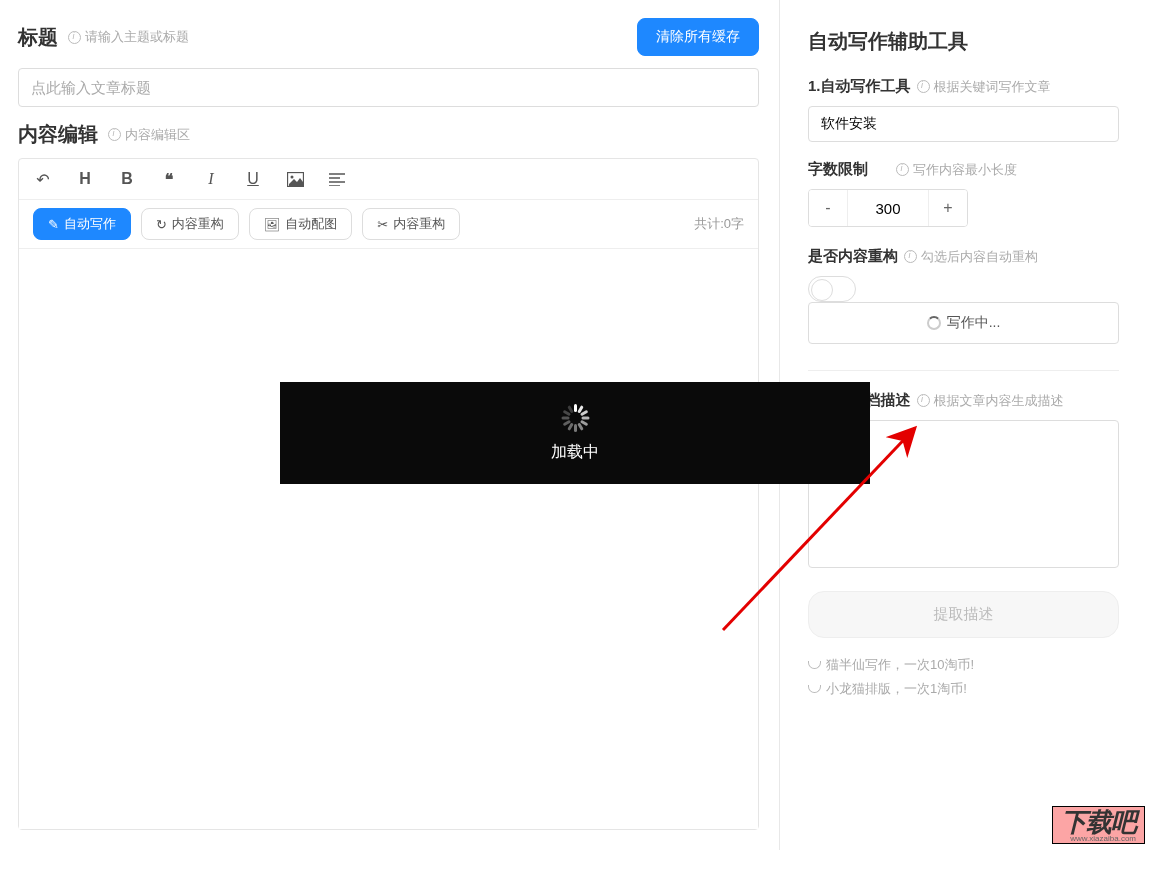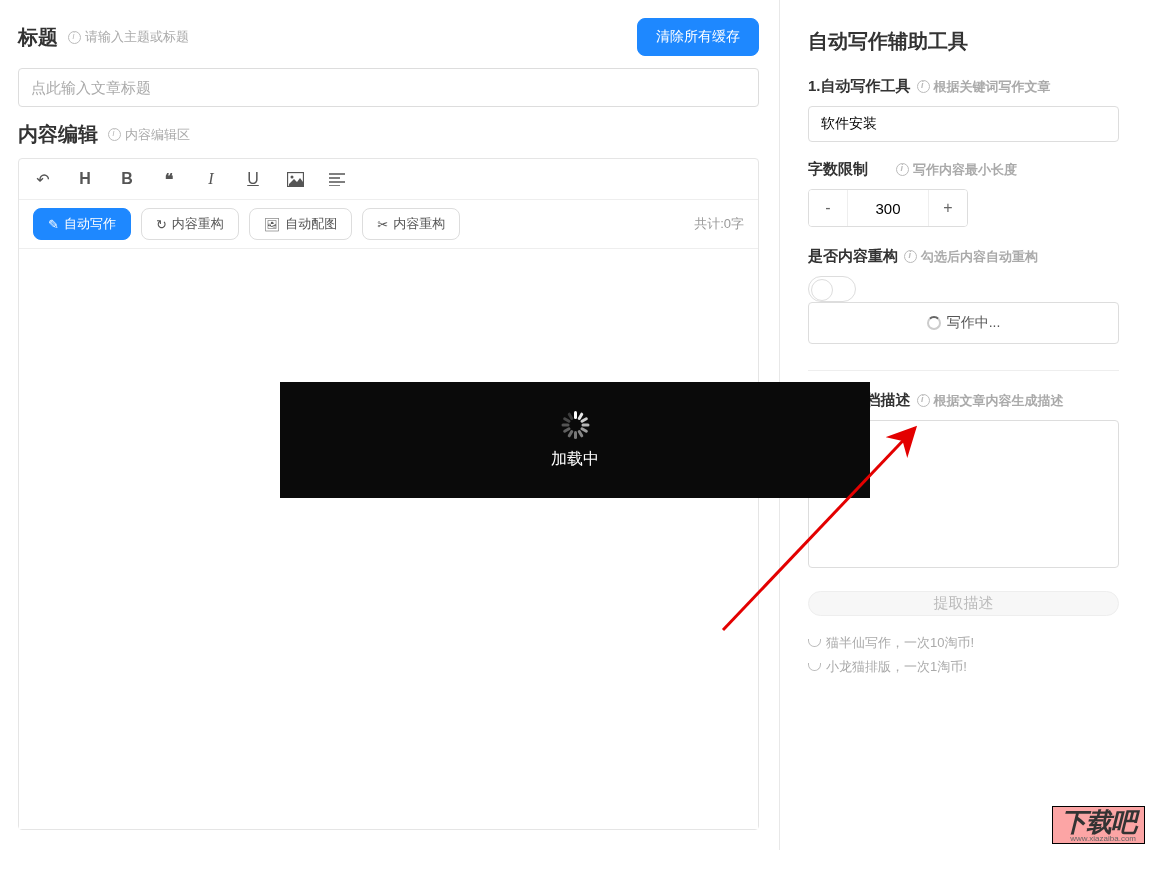--- a/index.html
+++ b/index.html
@@ -19,37 +19,37 @@
 .input::placeholder { color:#aaa; }
 .editor-box { border:1px solid #e5e5e5; border-radius:4px; margin-top:10px; }
 .toolbar-row1 { display:flex; gap:22px; padding:10px 14px; border-bottom:1px solid #eee; align-items:center; }
 .tbi { color:#555; font-size:16px; cursor:pointer; display:flex; align-items:center; justify-content:center; width:20px; height:20px; }
 .toolbar-row2 { display:flex; align-items:center; padding:8px 14px; border-bottom:1px solid #eee; gap:10px; }
 .spacer { flex:1; }
 .count { color:#999; font-size:13px; }
 .editor-area { min-height:580px; background:#fff; }
 .side-title { font-size: 20px; font-weight:700; margin-bottom:22px; }
 .side-label { font-size:15px; font-weight:700; margin-top:8px; margin-bottom:10px; display:flex; align-items:center; }
-.side-label .hint { font-weight:700; }
+.side-label .hint { font-weight:400; }
 .side-input { width:100%; border:1px solid #ddd; border-radius:4px; padding:9px 12px; font-size:14px; }
 .stepper { display:inline-flex; border:1px solid #ddd; border-radius:4px; overflow:hidden; }
 .stepper button { width:38px; height:36px; border:none; background:#fff; color:#666; font-size:16px; cursor:pointer; }
 .stepper input { width:82px; height:36px; border:none; border-left:1px solid #eee; border-right:1px solid #eee; text-align:center; font-size:15px; }
 .toggle { width:48px; height:26px; border-radius:13px; background:#fff; border:1px solid #ddd; position:relative; cursor:pointer; }
 .toggle::after { content:""; width:20px; height:20px; border-radius:50%; background:#fff; border:1px solid #ddd; position:absolute; top:2px; left:2px; }
 .primary-block { width:100%; background:#1e7bff; color:#fff; text-align:center; padding:14px 0; font-size:16px; border:none; cursor:pointer; }
 .highlight-box { border:3px solid #e30000; padding:2px; margin-top:18px; margin-bottom:12px; }
 .secondary-block { width:100%; background:#fff; border:1px solid #ddd; color:#555; text-align:left; padding:11px 0; font-size:14px; border-radius:4px; display:flex; align-items:center; justify-content:center; gap:6px; cursor:pointer; }
 .spinner-sm { width:14px; height:14px; border:2px solid #ccc; border-top-color:#666; border-radius:50%; animation:spin 1s linear infinite; display:inline-block; }
 .divider { border-top:1px solid #eee; margin:26px 0 20px; }
 .textarea { width:100%; height:148px; border:1px solid #ddd; border-radius:4px; resize:none; padding:8px; }
-.extract-btn { width:100%; background:#f7f7f7; border:1px solid #eee; color:#bbb; text-align:center; padding:2px 0; font-size:15px; border-radius:16px; margin-top:20px; }
+.extract-btn { width:100%; background:#f7f7f7; border:1px solid #eee; color:#bbb; text-align:center; padding:13px 0; font-size:15px; border-radius:16px; margin-top:20px; }
 .foot-note { color:#aaa; font-size:13px; margin-top:18px; display:flex; align-items:center; gap:5px; }
 .foot-icon { width:13px; height:8px; border:1.5px solid #bbb; border-top:none; border-radius:0 0 8px 8px; display:inline-block; }
-.overlay { position:absolute; top:382px; left:280px; width:590px; height:116px; background:#0a0a0a; display:flex; flex-direction:column; align-items:center; justify-content:center; gap:10px; }
+.overlay { position:absolute; top:382px; left:280px; width:590px; height:102px; background:#0a0a0a; display:flex; flex-direction:column; align-items:center; justify-content:center; gap:10px; }
 .spinner-lg { width:28px; height:28px; position:relative; }
 .spinner-lg span { position:absolute; width:3px; height:8px; background:#fff; border-radius:2px; left:12.5px; top:0; transform-origin:1.5px 14px; }
 .overlay-text { color:#fff; font-size:16px; }
 .arrow-svg { position:absolute; top:420px; left:715px; pointer-events:none; }
 .watermark { position:absolute; right:4px; bottom:6px; font-weight:900; font-style:italic; font-size:26px; background:#fca5a5; padding:2px 8px 0; border:1px solid #000; letter-spacing:-1px; line-height:1; }
 .watermark small { font-size:8px; color:#666; font-weight:400; font-style:normal; letter-spacing:0; display:block; text-align:right; }
 @keyframes spin { to { transform:rotate(360deg); } }
 </style>
 </head>
 <body>

